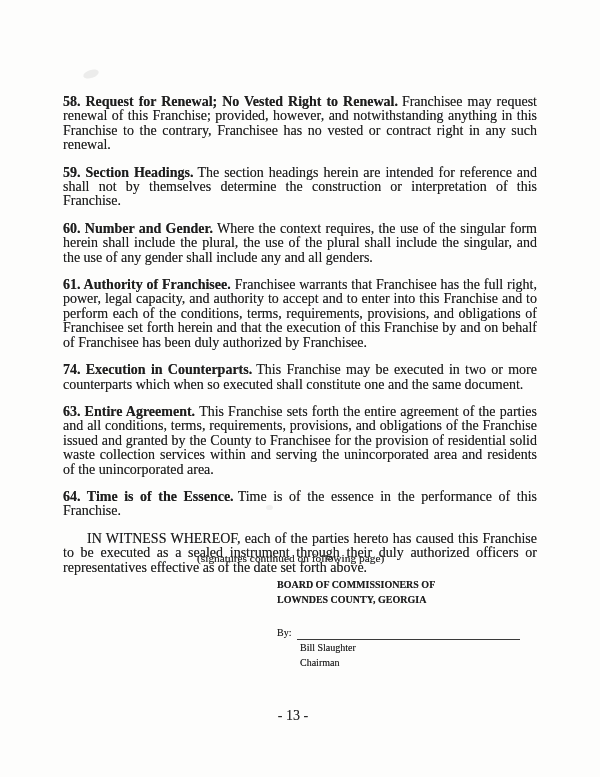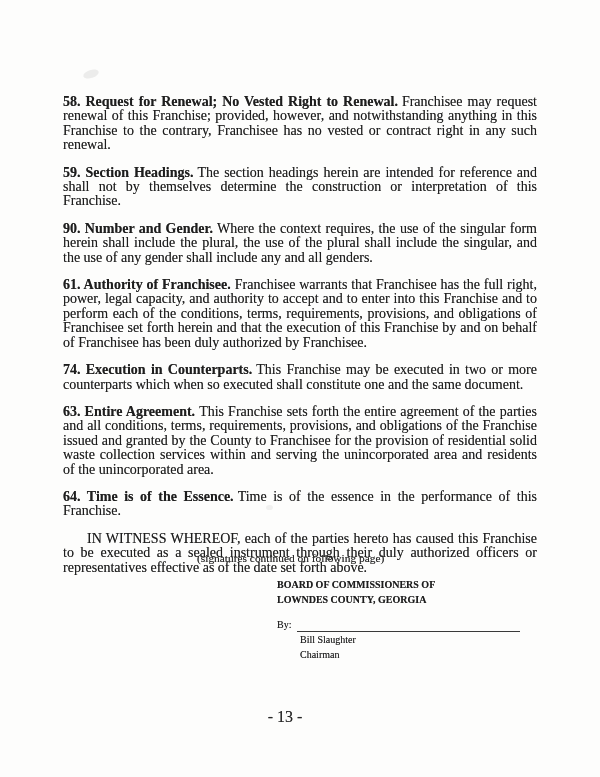--- a/index.html
+++ b/index.html
@@ -40,40 +40,40 @@
   }
   .sig-block {
     position: absolute;
     left: 277px; top: 578px;
     font-size: 10px;
     line-height: 14.8px;
     text-shadow: 0 0 0.4px rgba(20,20,20,0.55);
   }
   .sig-org { font-weight: bold; }
   .sig-by-row {
-    margin-top: 10px;
+    margin-top: 18px;
     display: flex;
     align-items: flex-start;
   }
   .sig-by-label { flex: 0 0 auto; }
   .sig-line {
     flex: 0 0 auto;
     width: 223px;
     margin-left: 6px;
     border-bottom: 1.2px solid #3a3a3a;
     height: 13px;
   }
   .sig-name { margin-left: 23px; margin-top: 1px; }
   .sig-title { margin-left: 23px; }
   .footer {
     position: absolute;
-    left: 8px; top: 708px;
+    left: 16px; top: 708px;
     width: 554px;
     text-align: center;
-    font-size: 16px;
+    font-size: 14px;
     color: #262626;
     text-shadow: 0 0 0.4px rgba(20,20,20,0.5);
   }
   
   .smudge-top {
     position: absolute;
     left: 83px; top: 70px;
     width: 16px; height: 8px;
     background: rgba(90,90,90,0.10);
     border-radius: 50%;
@@ -94,21 +94,21 @@
 
   <div class="smudge-top"></div>
   <div class="speck-mid"></div>
 
   <div class="doc">
 
     <p class="para"><b class="sec-head"><span>58.</span> <span>Request for Renewal; No Vested Right to Renewal.</span></b><span class="sec-body">Franchisee may request renewal of this Franchise; provided, however, and notwithstanding anything in this Franchise to the contrary, Franchisee has no vested or contract right in any such renewal.</span></p>
 
     <p class="para"><b class="sec-head"><span>59.</span> <span>Section Headings.</span></b><span class="sec-body">The section headings herein are intended for reference and shall not by themselves determine the construction or interpretation of this Franchise.</span></p>
 
-    <p class="para"><b class="sec-head"><span>90.</span> <span>Number and Gender.</span></b><span class="sec-body">Where the context requires, the use of the singular form herein shall include the plural, the use of the plural shall include the singular, and the use of any gender shall include any and all genders.</span></p>
+    <p class="para"><b class="sec-head"><span>60.</span> <span>Number and Gender.</span></b><span class="sec-body">Where the context requires, the use of the singular form herein shall include the plural, the use of the plural shall include the singular, and the use of any gender shall include any and all genders.</span></p>
 
     <p class="para"><b class="sec-head"><span>61.</span> <span>Authority of Franchisee.</span></b><span class="sec-body">Franchisee warrants that Franchisee has the full right, power, legal capacity, and authority to accept and to enter into this Franchise and to perform each of the conditions, terms, requirements, provisions, and obligations of Franchisee set forth herein and that the execution of this Franchise by and on behalf of Franchisee has been duly authorized by Franchisee.</span></p>
 
     <p class="para"><b class="sec-head"><span>74.</span> <span>Execution in Counterparts.</span></b><span class="sec-body">This Franchise may be executed in two or more counterparts which when so executed shall constitute one and the same document.</span></p>
 
     <p class="para"><b class="sec-head"><span>63.</span> <span>Entire Agreement.</span></b><span class="sec-body">This Franchise sets forth the entire agreement of the parties and all conditions, terms, requirements, provisions, and obligations of the Franchise issued and granted by the County to Franchisee for the provision of residential solid waste collection services within and serving the unincorporated area and residents of the unincorporated area.</span></p>
 
     <p class="para"><b class="sec-head"><span>64.</span> <span>Time is of the Essence.</span></b><span class="sec-body">Time is of the essence in the performance of this Franchise.</span></p>
 
     <p class="para witness"><b class="lead">IN WITNESS WHEREOF</b><span>, each of the parties hereto has caused this Franchise to be executed as a sealed instrument through their duly authorized officers or representatives effective as of the date set forth above.</span></p>

